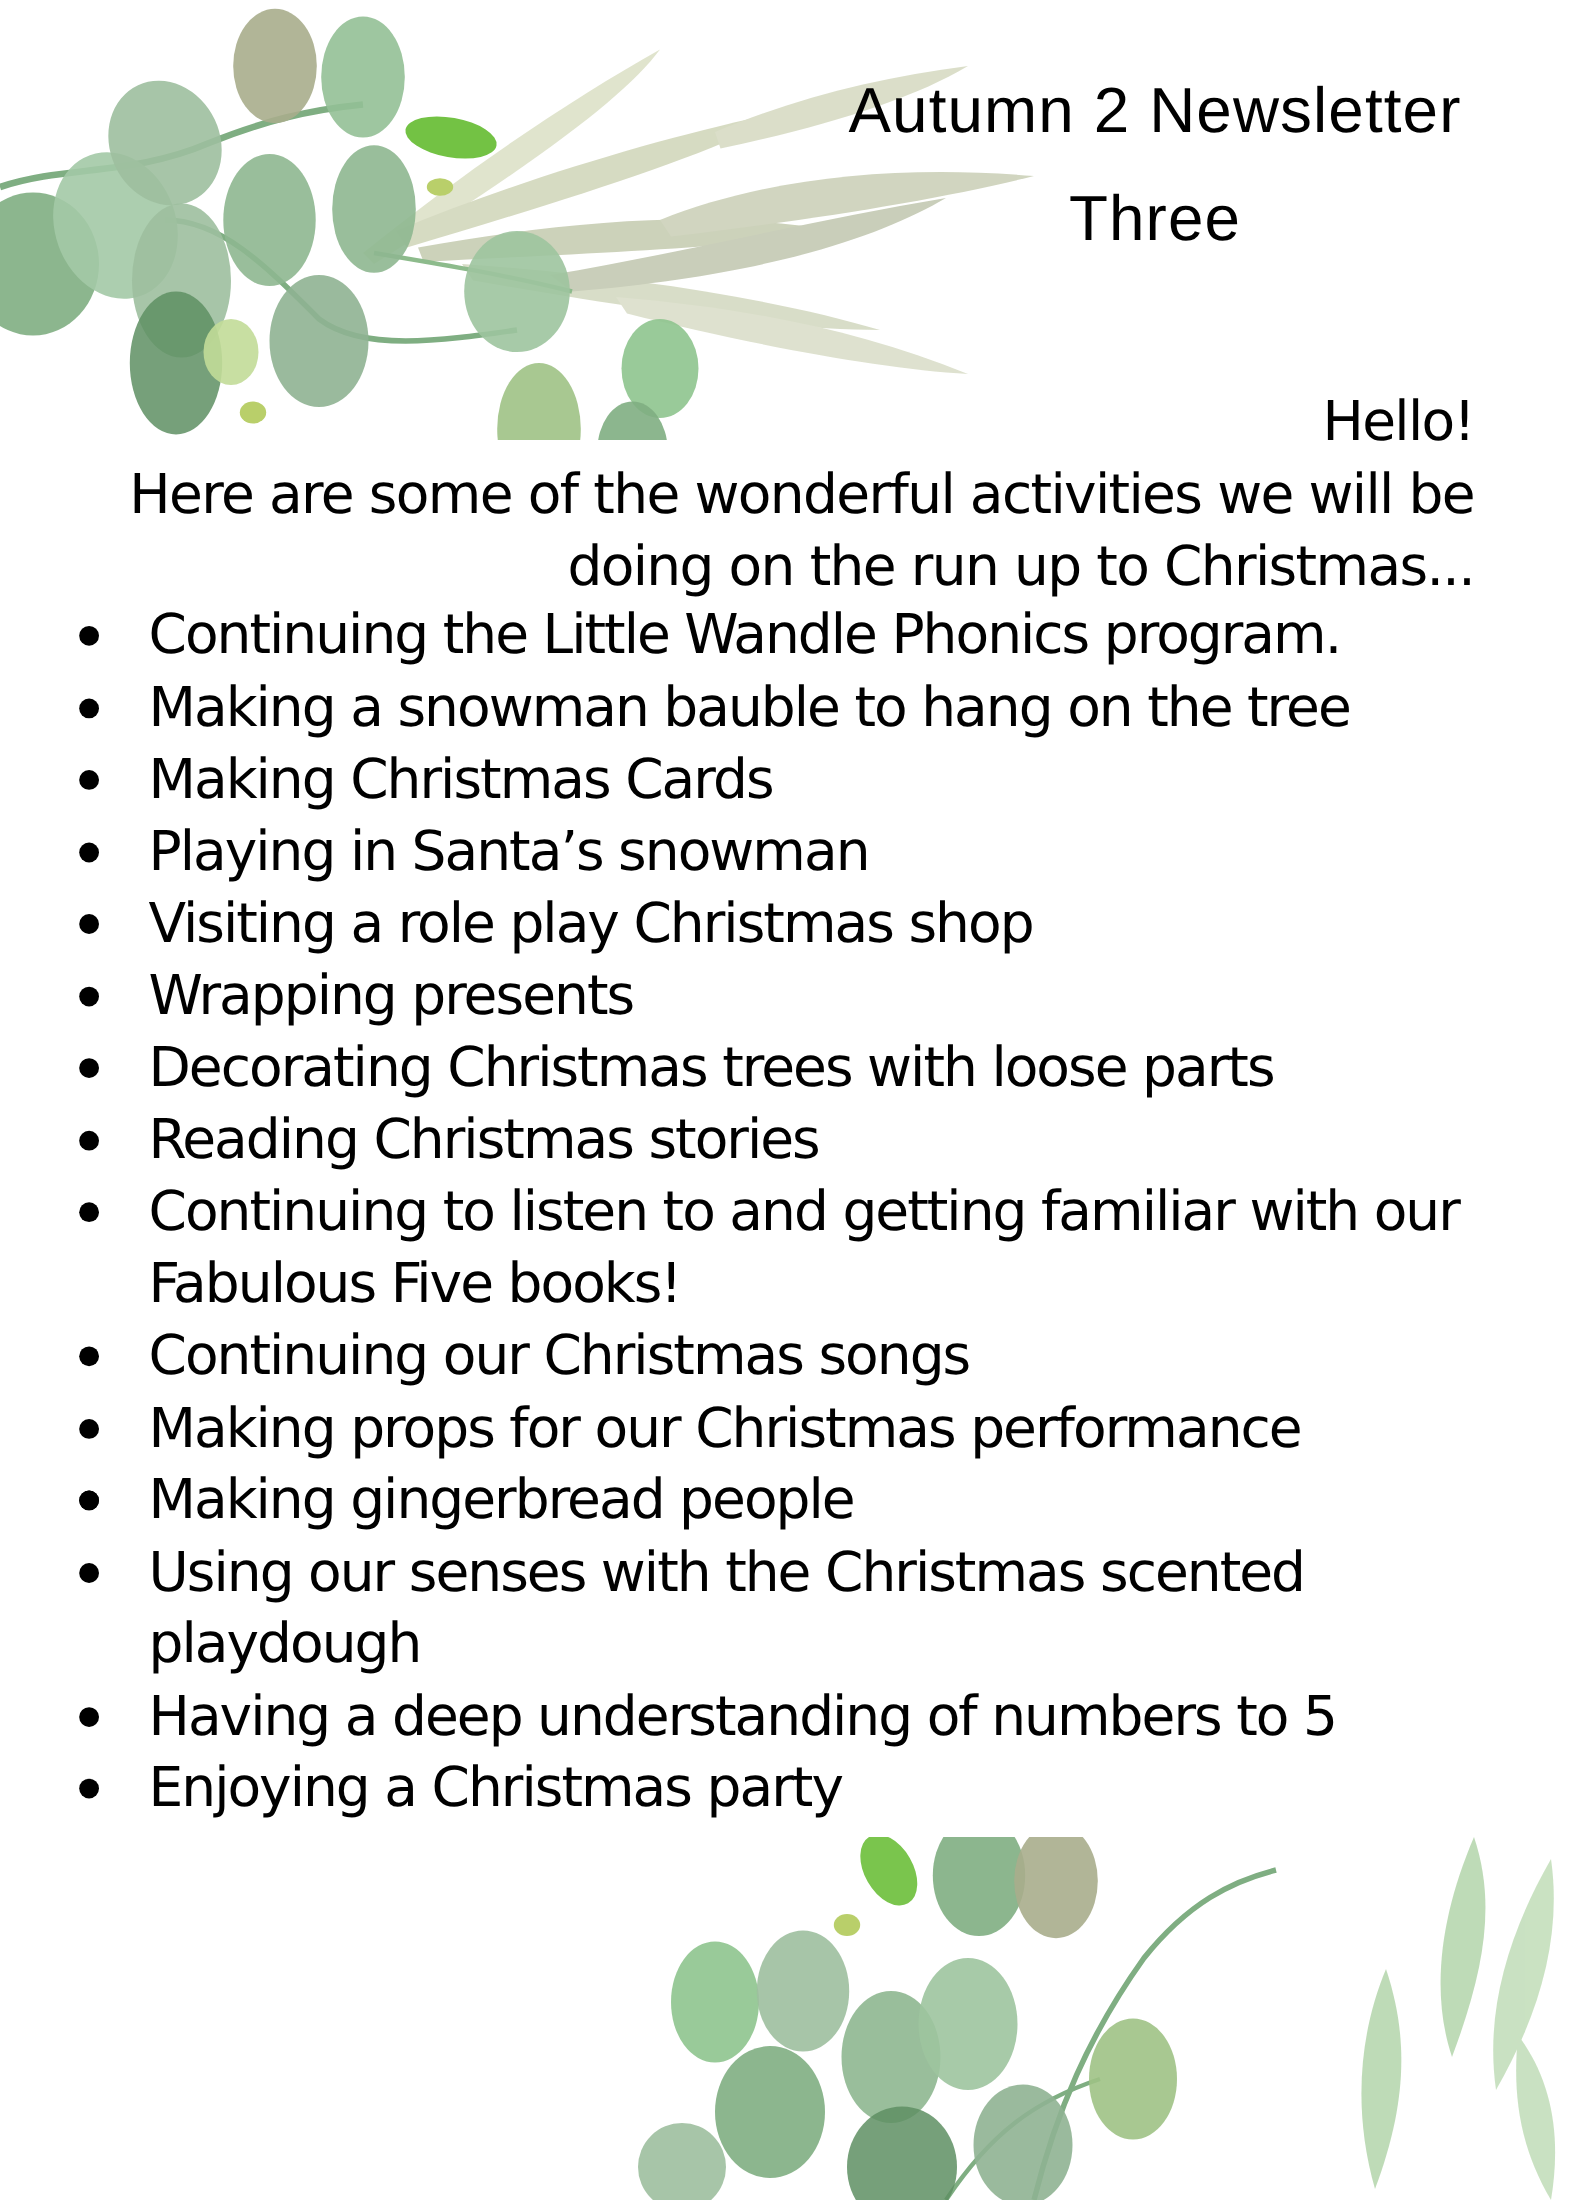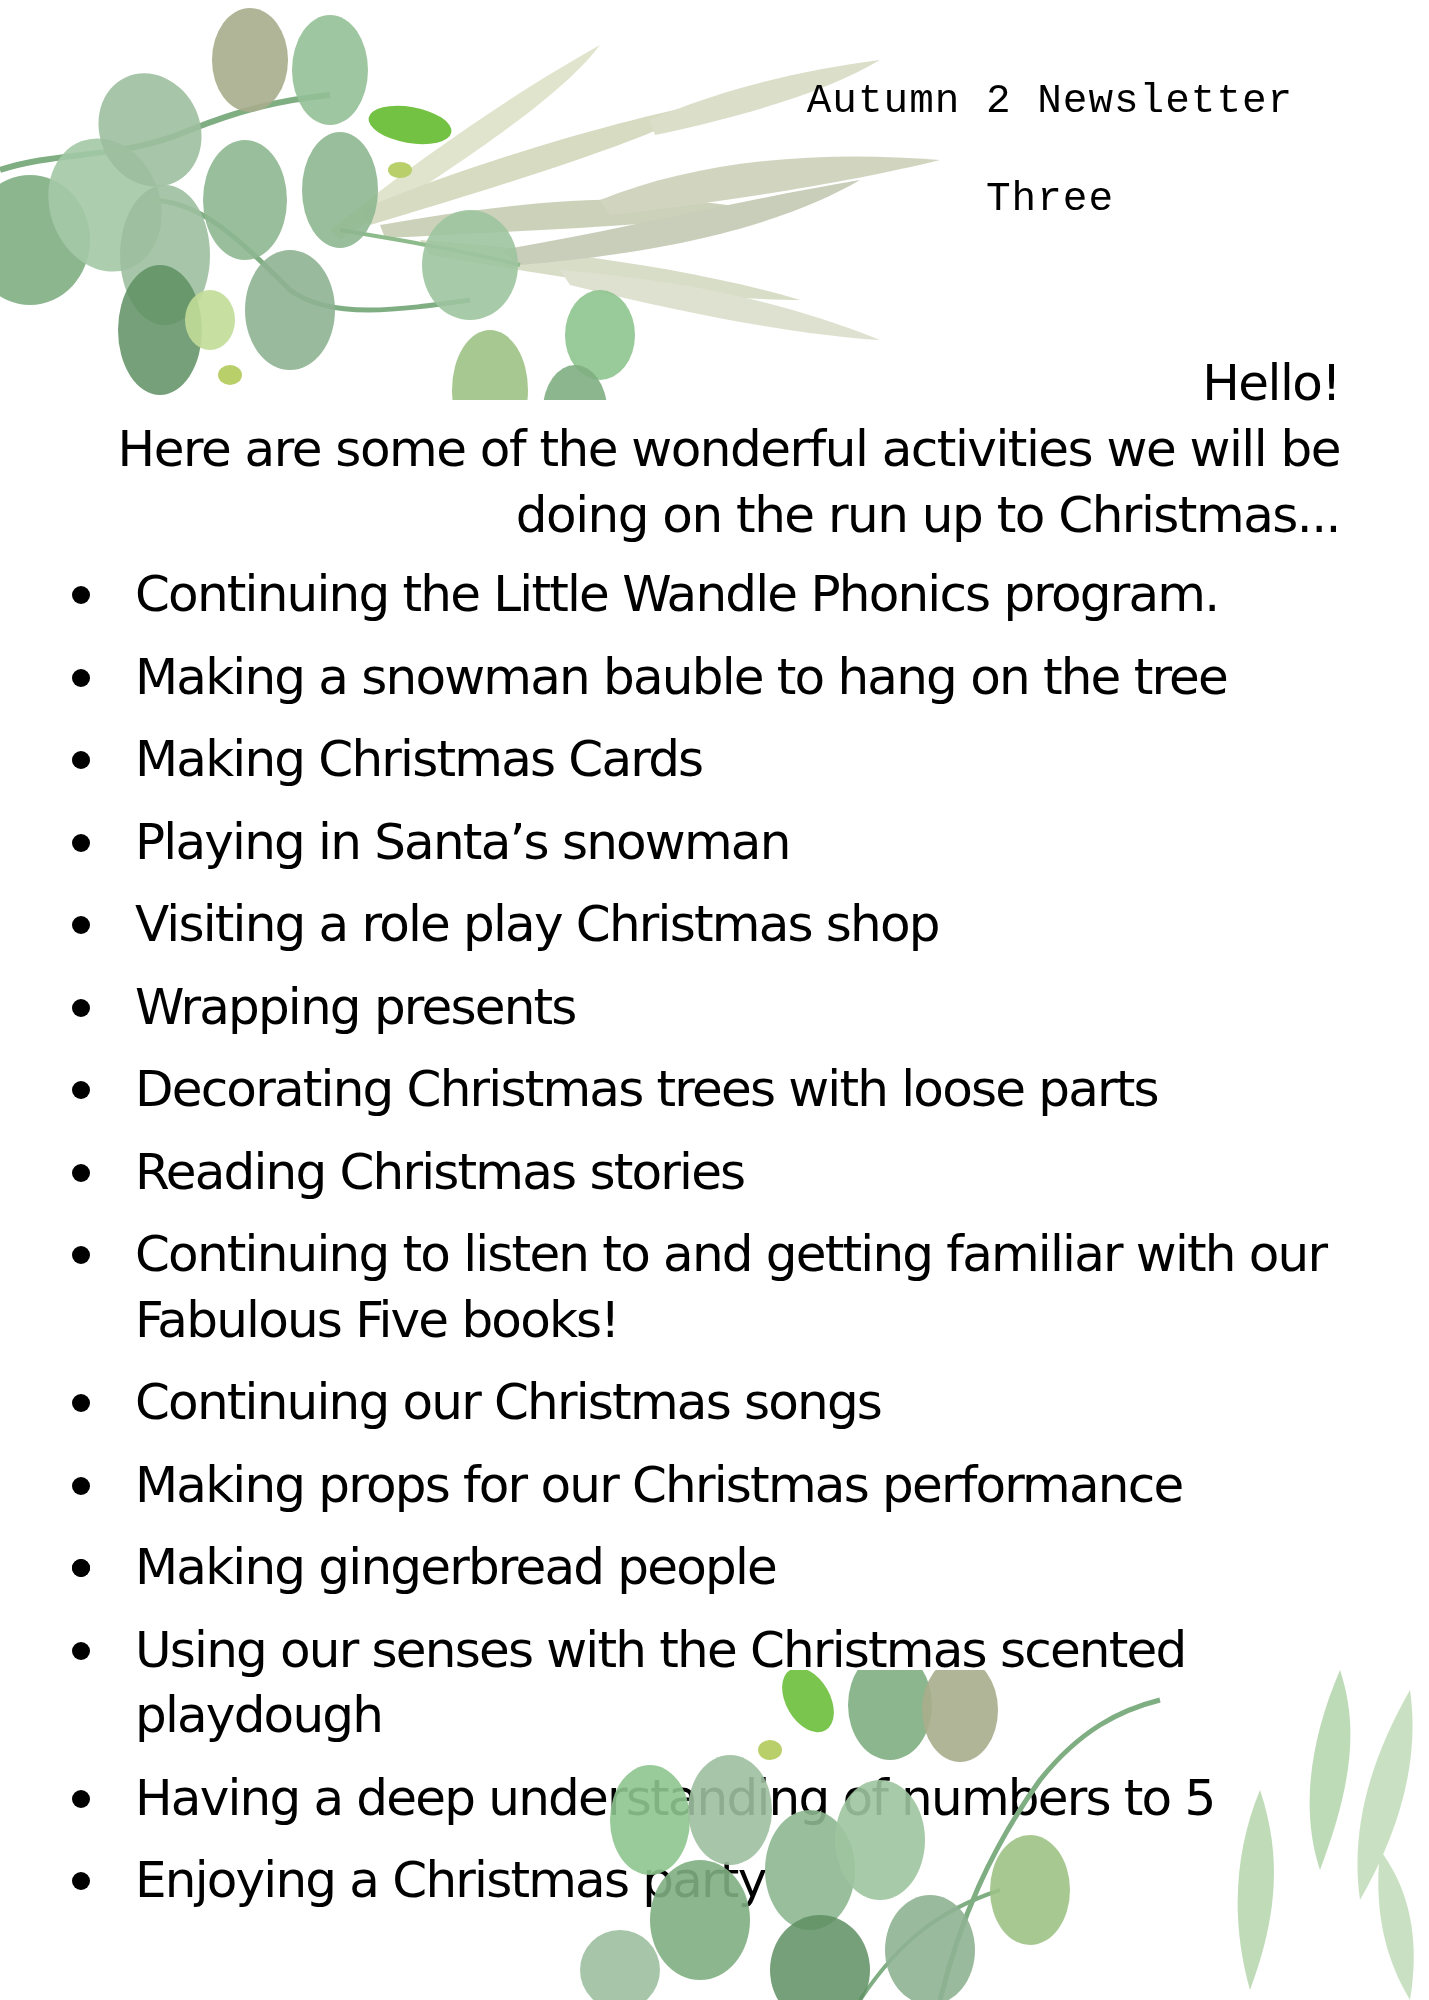--- a/index.html
+++ b/index.html
@@ -30,22 +30,22 @@
       top: 1670px;
       width: 869px;
       height: 330px;
     }
     .title-block {
       position: absolute;
       left: 700px;
       top: 52px;
       width: 700px;
       text-align: center;
-      font-family: Liberation Mono, monospace;
-      font-size: 41px;
+      font-family: Liberation Sans, sans-serif;
+      font-size: 58px;
       line-height: 98px;
       letter-spacing: 1px;
       font-weight: normal;
     }
     .title-line {
       display: block;
     }
     .intro {
       position: absolute;
       left: 70px;
@@ -72,21 +72,20 @@
       list-style: none;
       font-family: "DejaVu Sans", sans-serif;
       font-size: 50px;
       line-height: 65.5px;
       letter-spacing: -1.8px;
     }
     .activity-item {
       position: relative;
       padding-left: 135px;
       padding-right: 20px;
-      margin-top: 17px;
     }
     .bullet {
       position: absolute;
       left: 72px;
       top: 24px;
       width: 18px;
       height: 18px;
       border-radius: 50%;
       background: #000000;
     }

